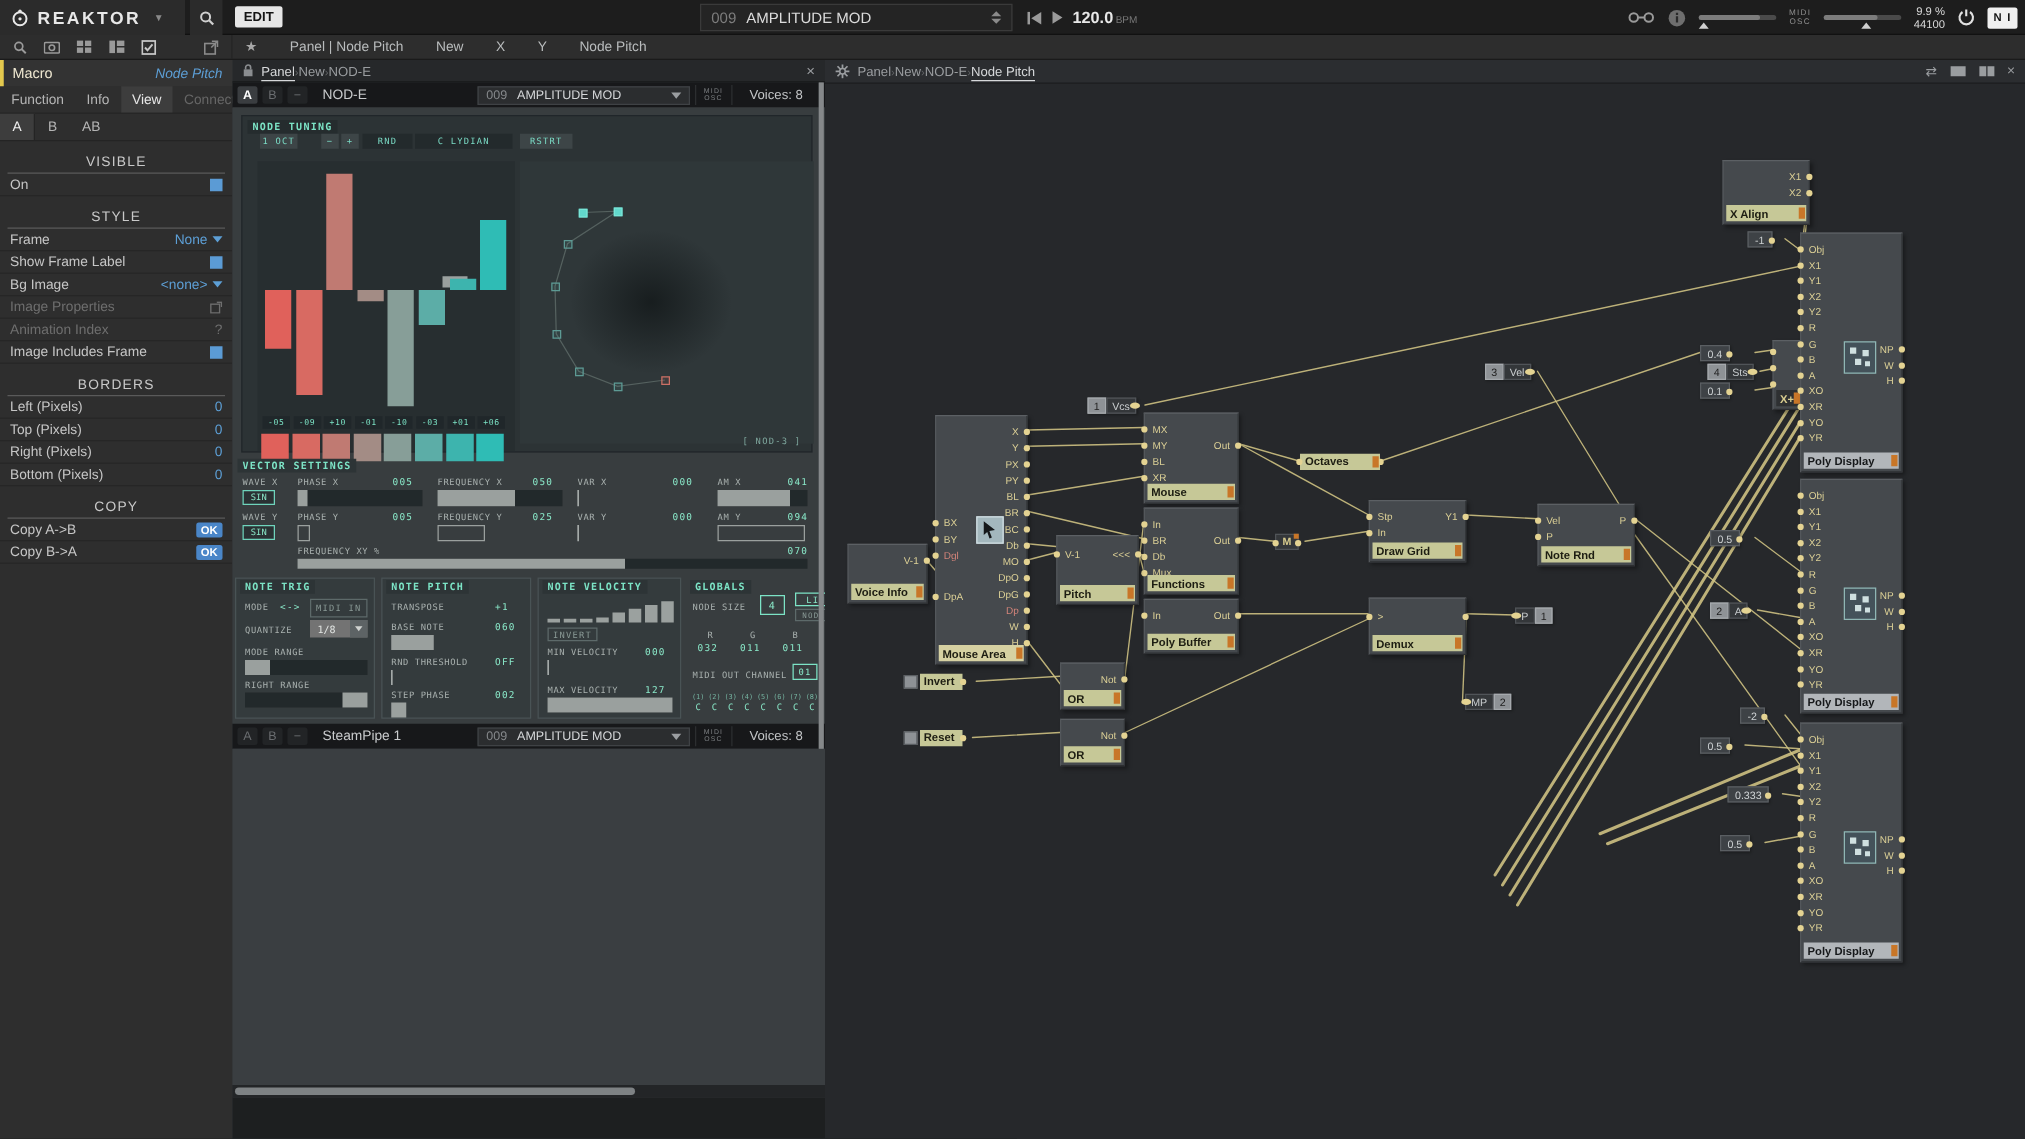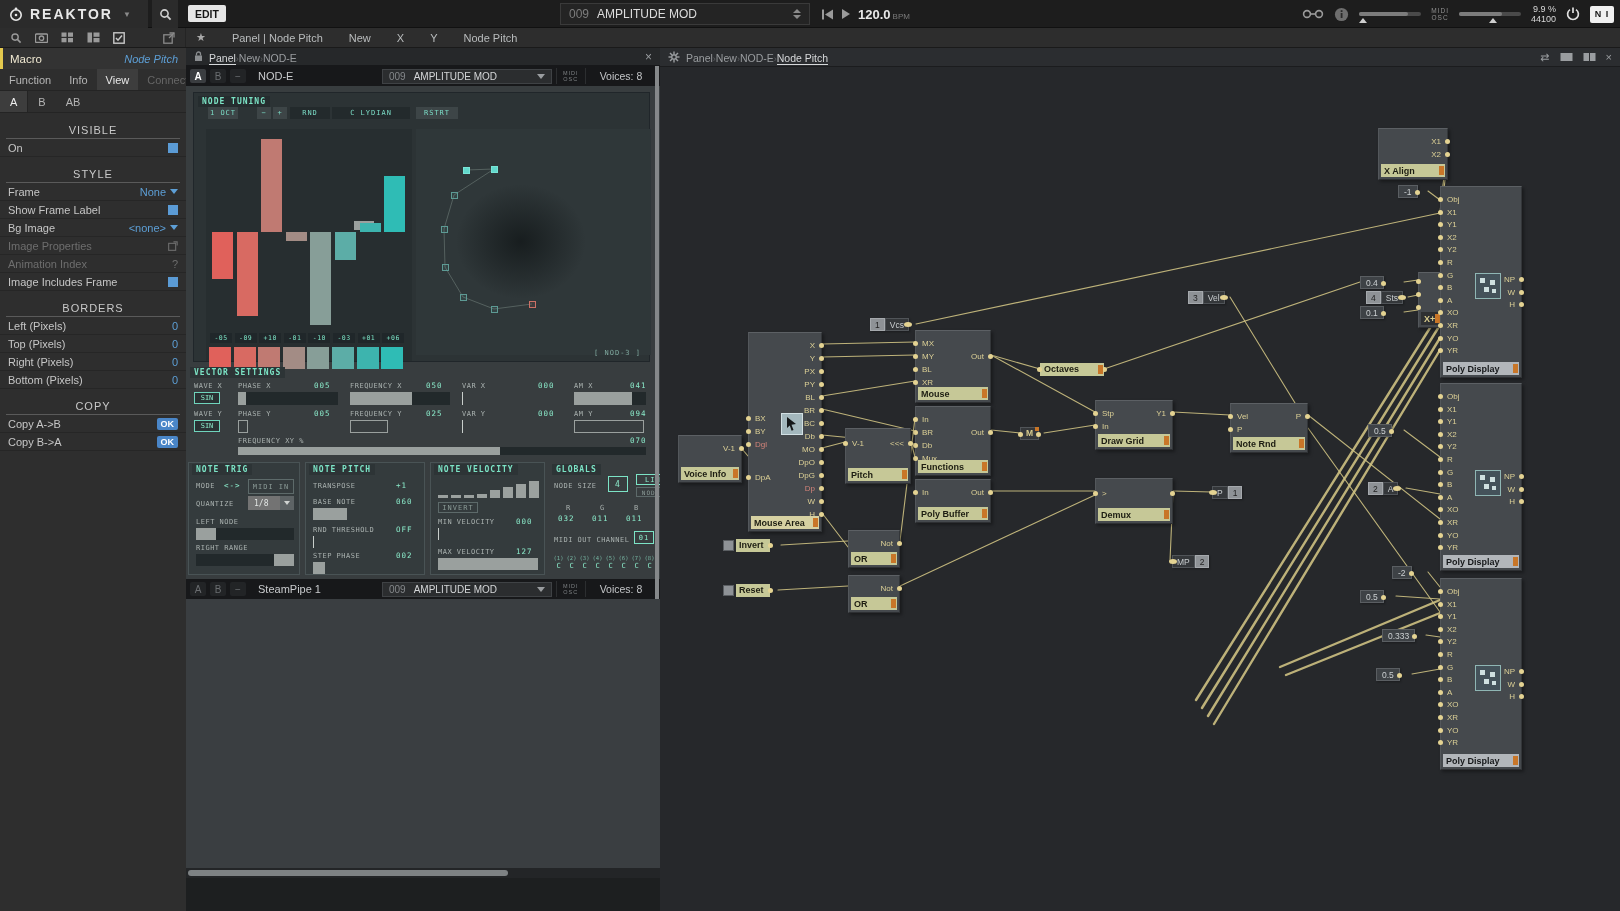--- a/index.html
+++ b/index.html
@@ -495,21 +495,21 @@
     <span class="plabel" style="left:10px; top:396px;">MODE</span>
     <span class="pvalue" style="left:38px; top:395px;">&lt;-&gt;</span>
     <span class="outline-btn" style="left:62px; top:393px; width:46px; height:15px;">MIDI IN</span>
     <span class="plabel" style="left:10px; top:414px;">QUANTIZE</span>
     <span class="dropdownq" style="left:62px; top:410px; width:46px;">
       <span class="qv">1/8</span>
         <span class="qa">
           <b></b>
         </span>
     </span>
-    <span class="plabel" style="left:10px; top:432px;">LEFT NODE</span>
+    <span class="plabel" style="left:10px; top:432px;">MODE RANGE</span>
     <span class="pslider" style="left:10px; top:442px; width:98px; height:12px;">
         <i class="fill" style="width:20px"></i>
       </span>
     <span class="plabel" style="left:10px; top:458px;">RIGHT RANGE</span>
     <span class="pslider" style="left:10px; top:468px; width:98px; height:12px;">
         <i class="fill" style="left:78px; width:20px;"></i>
       </span>
 
     <div class="nbox" style="left:119px; top:376px; width:120px; height:113px;"></div>
     <span class="sec-chip" style="left:123px; top:378px;">NOTE PITCH</span>

